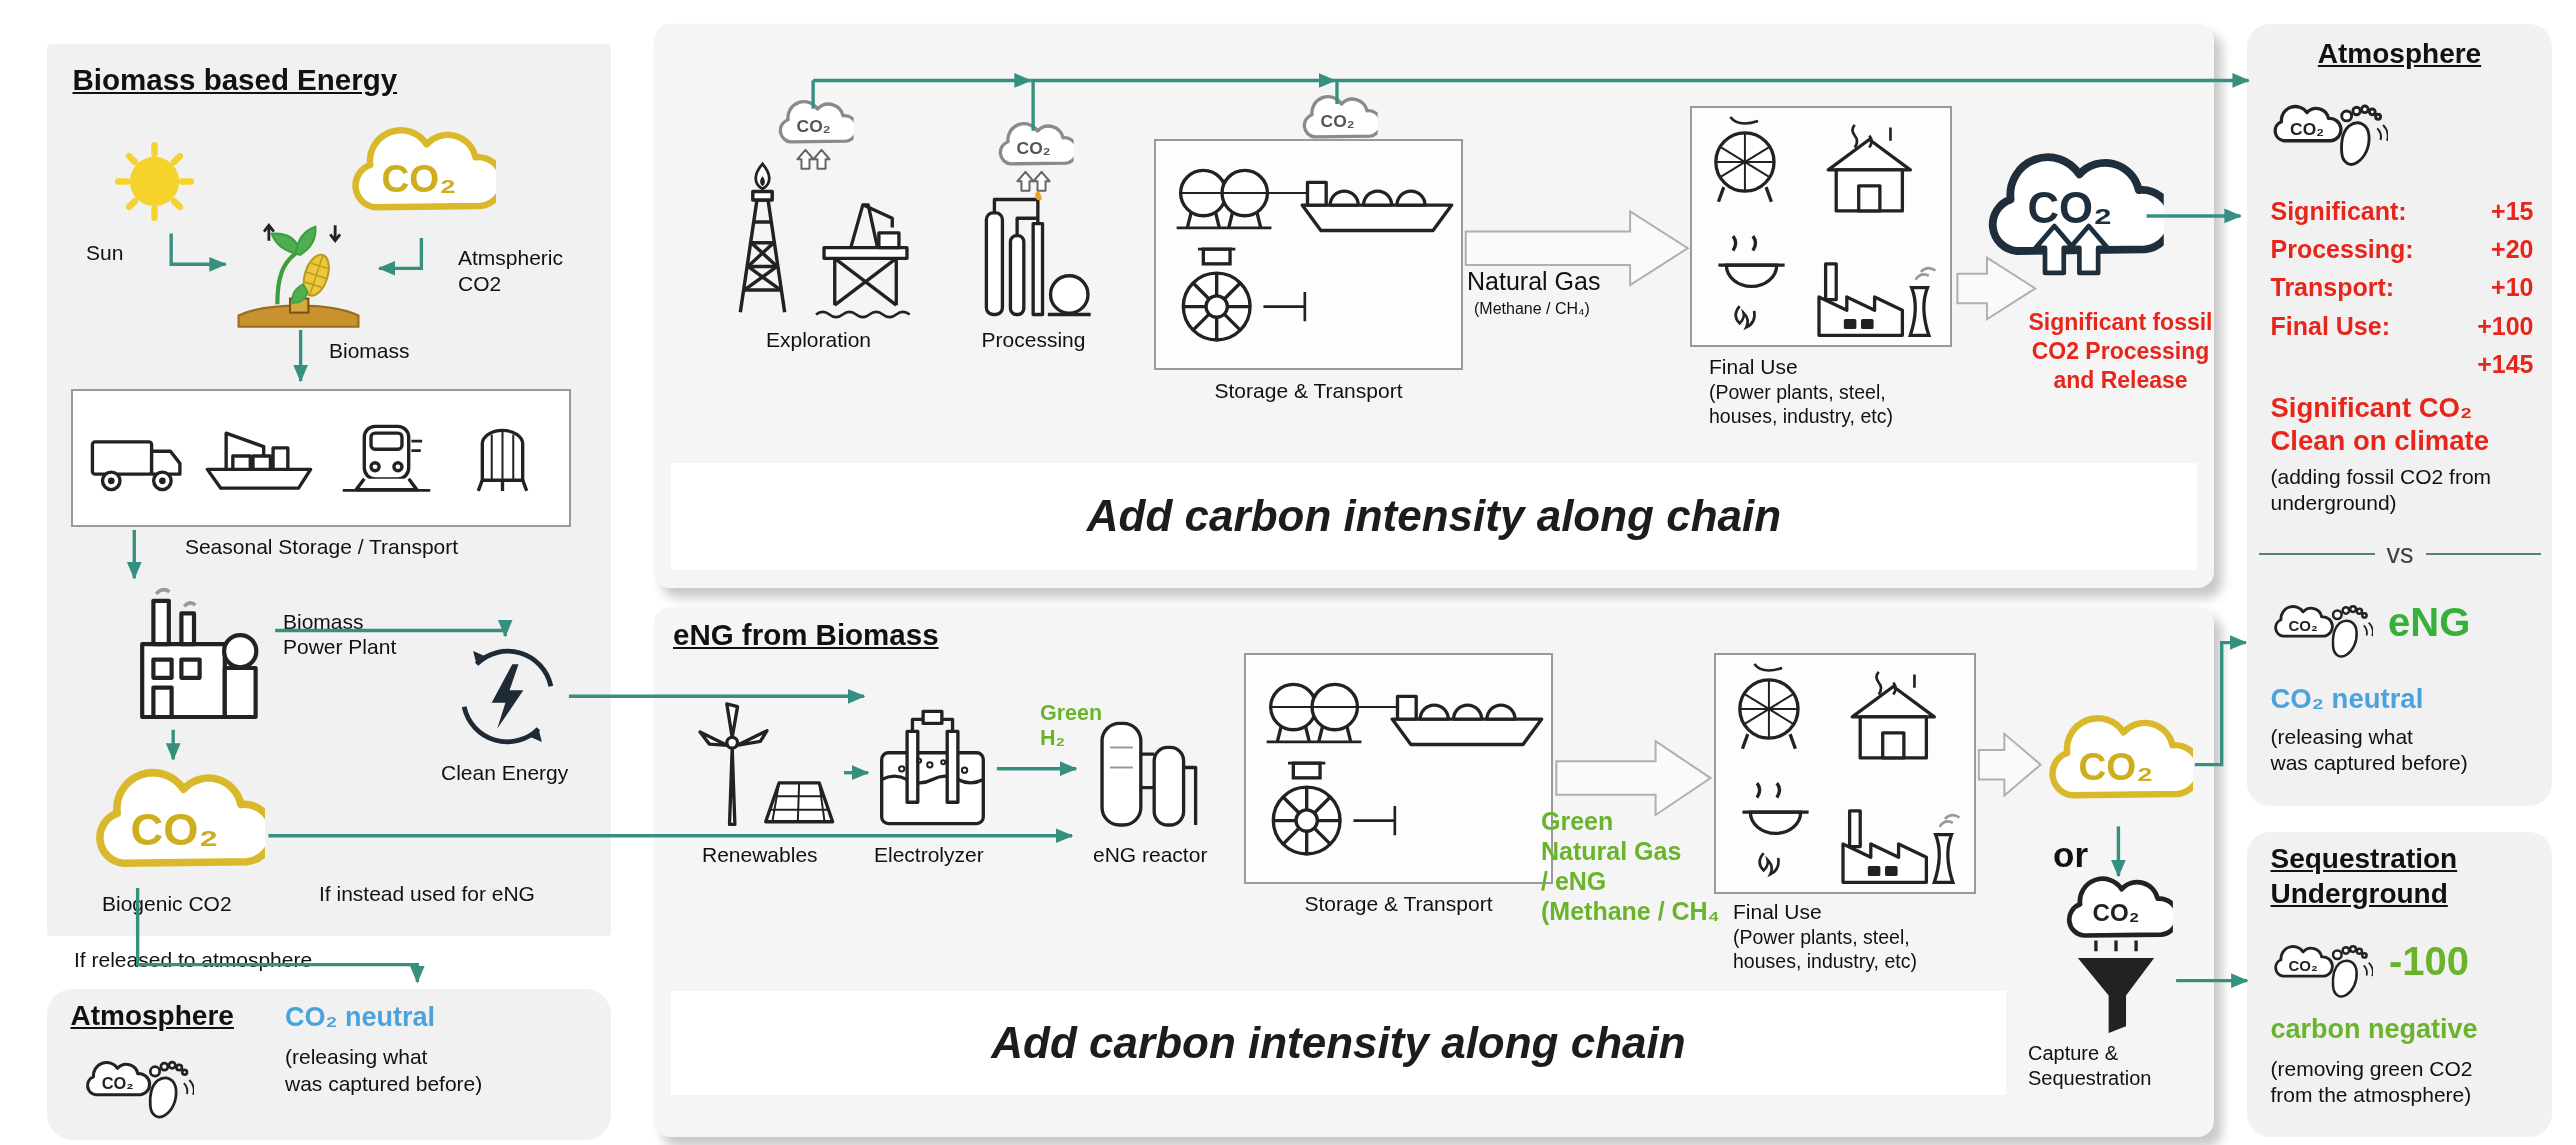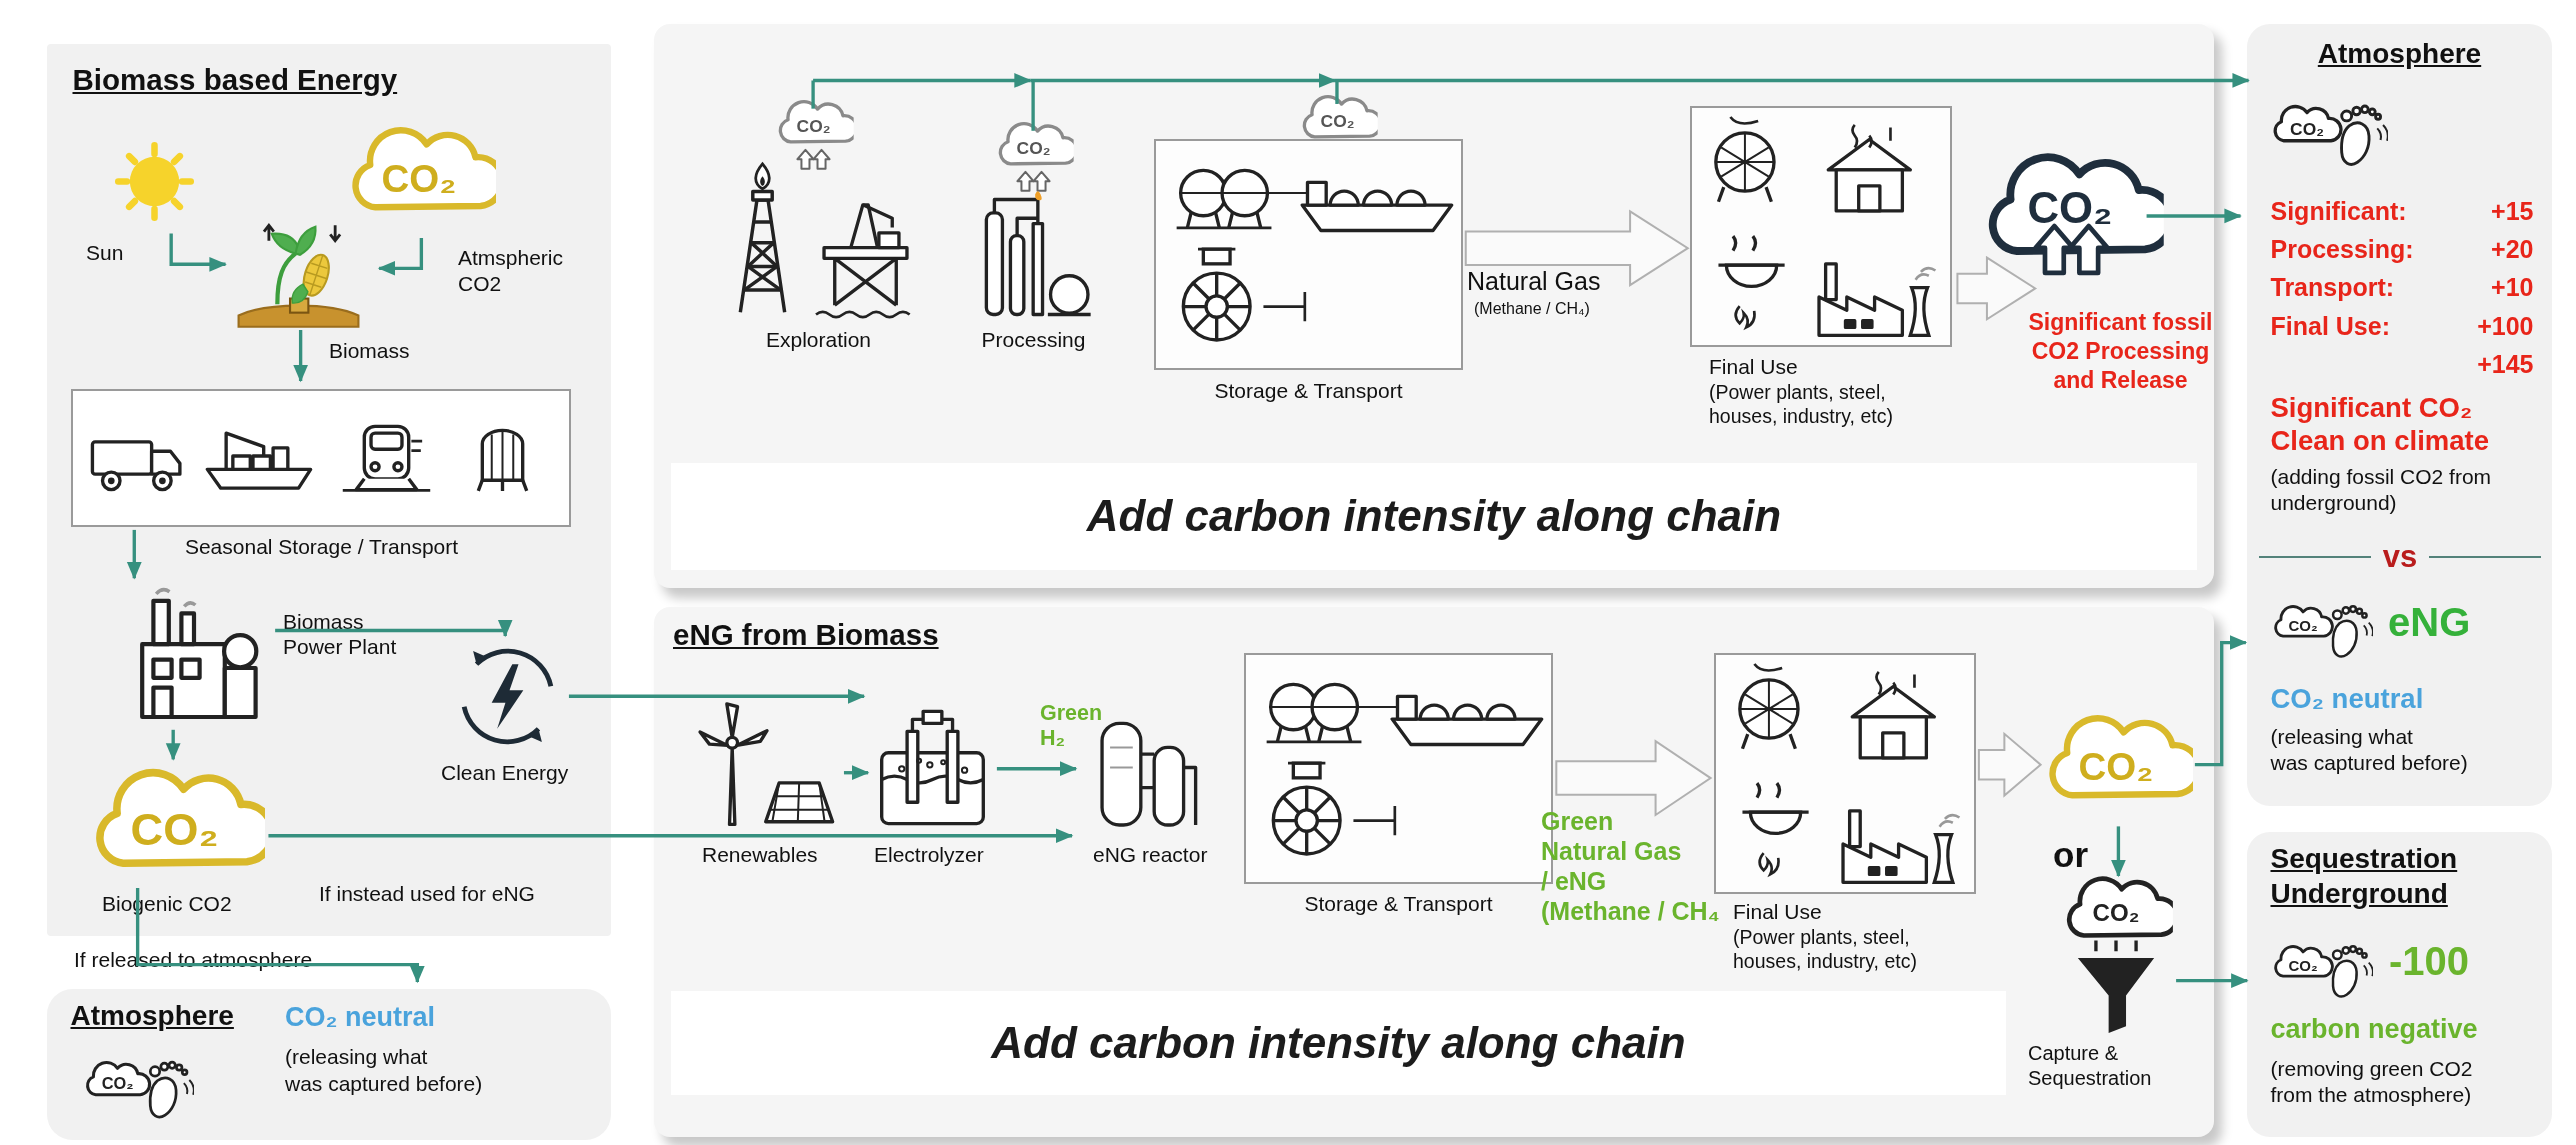--- a/index.html
+++ b/index.html
@@ -18,21 +18,21 @@
             font-style:italic; font-weight:bold; font-size:44px; color:#1c1c1c; }
   .red { color:#e8251a; }
   .green { color:#6ab42d; }
   .blue { color:#4aa3dc; }
   .bold { font-weight:bold;text-align:center; }
   .u { }
   .rrows { position:absolute; display:flex; flex-direction:column; gap:9.4px; }
   .rrow { display:flex; justify-content:space-between; font-weight:bold; font-size:25px; color:#e8251a; }
   .vs { position:absolute; display:flex; align-items:center; gap:12px; }
   .vs .ln { flex:1; height:2px; background:#53827a; }
-  .vs .t { font-weight:bold; font-size:31px; color:#b91c1c; }
+  .vs .t { font-weight:normal; font-size:27px; color:#404040; }
   svg text { font-family:"Liberation Sans",sans-serif; }
   .overlay { position:absolute; left:0; top:0; pointer-events:none; }
 </style>
 </head>
 <body>
 
 <div class="canvas">
 
   <svg aria-hidden="true" style="position:absolute;width:0;height:0">
     <defs>

